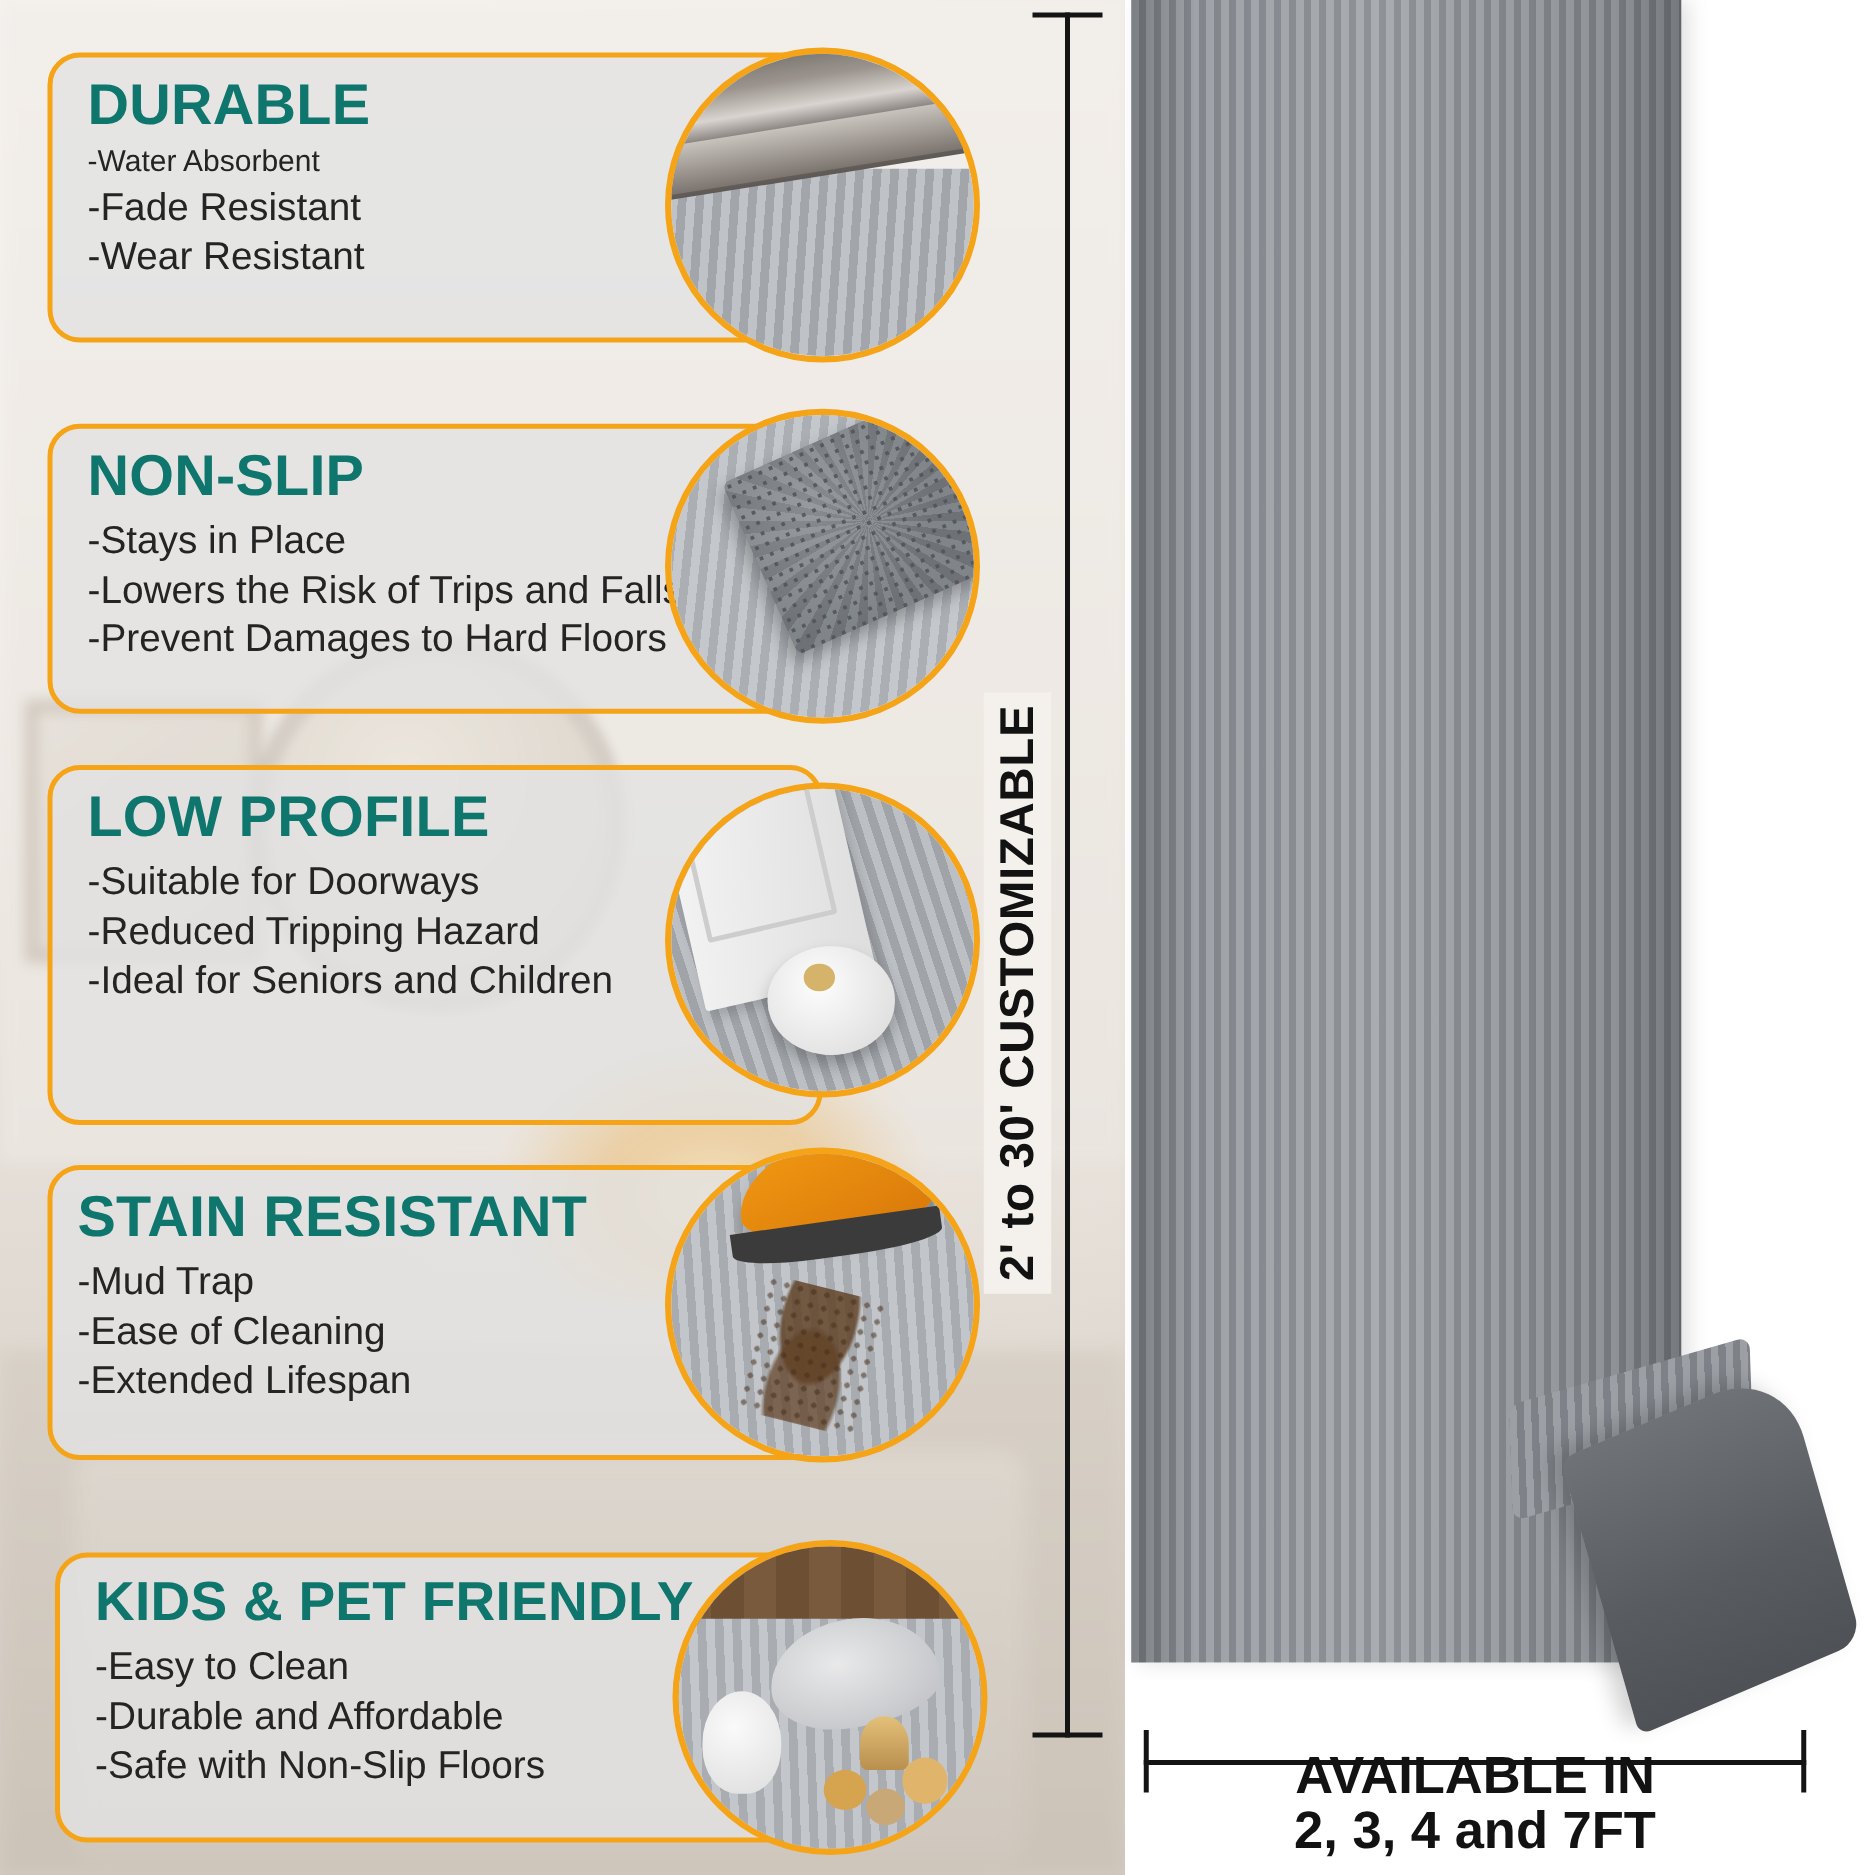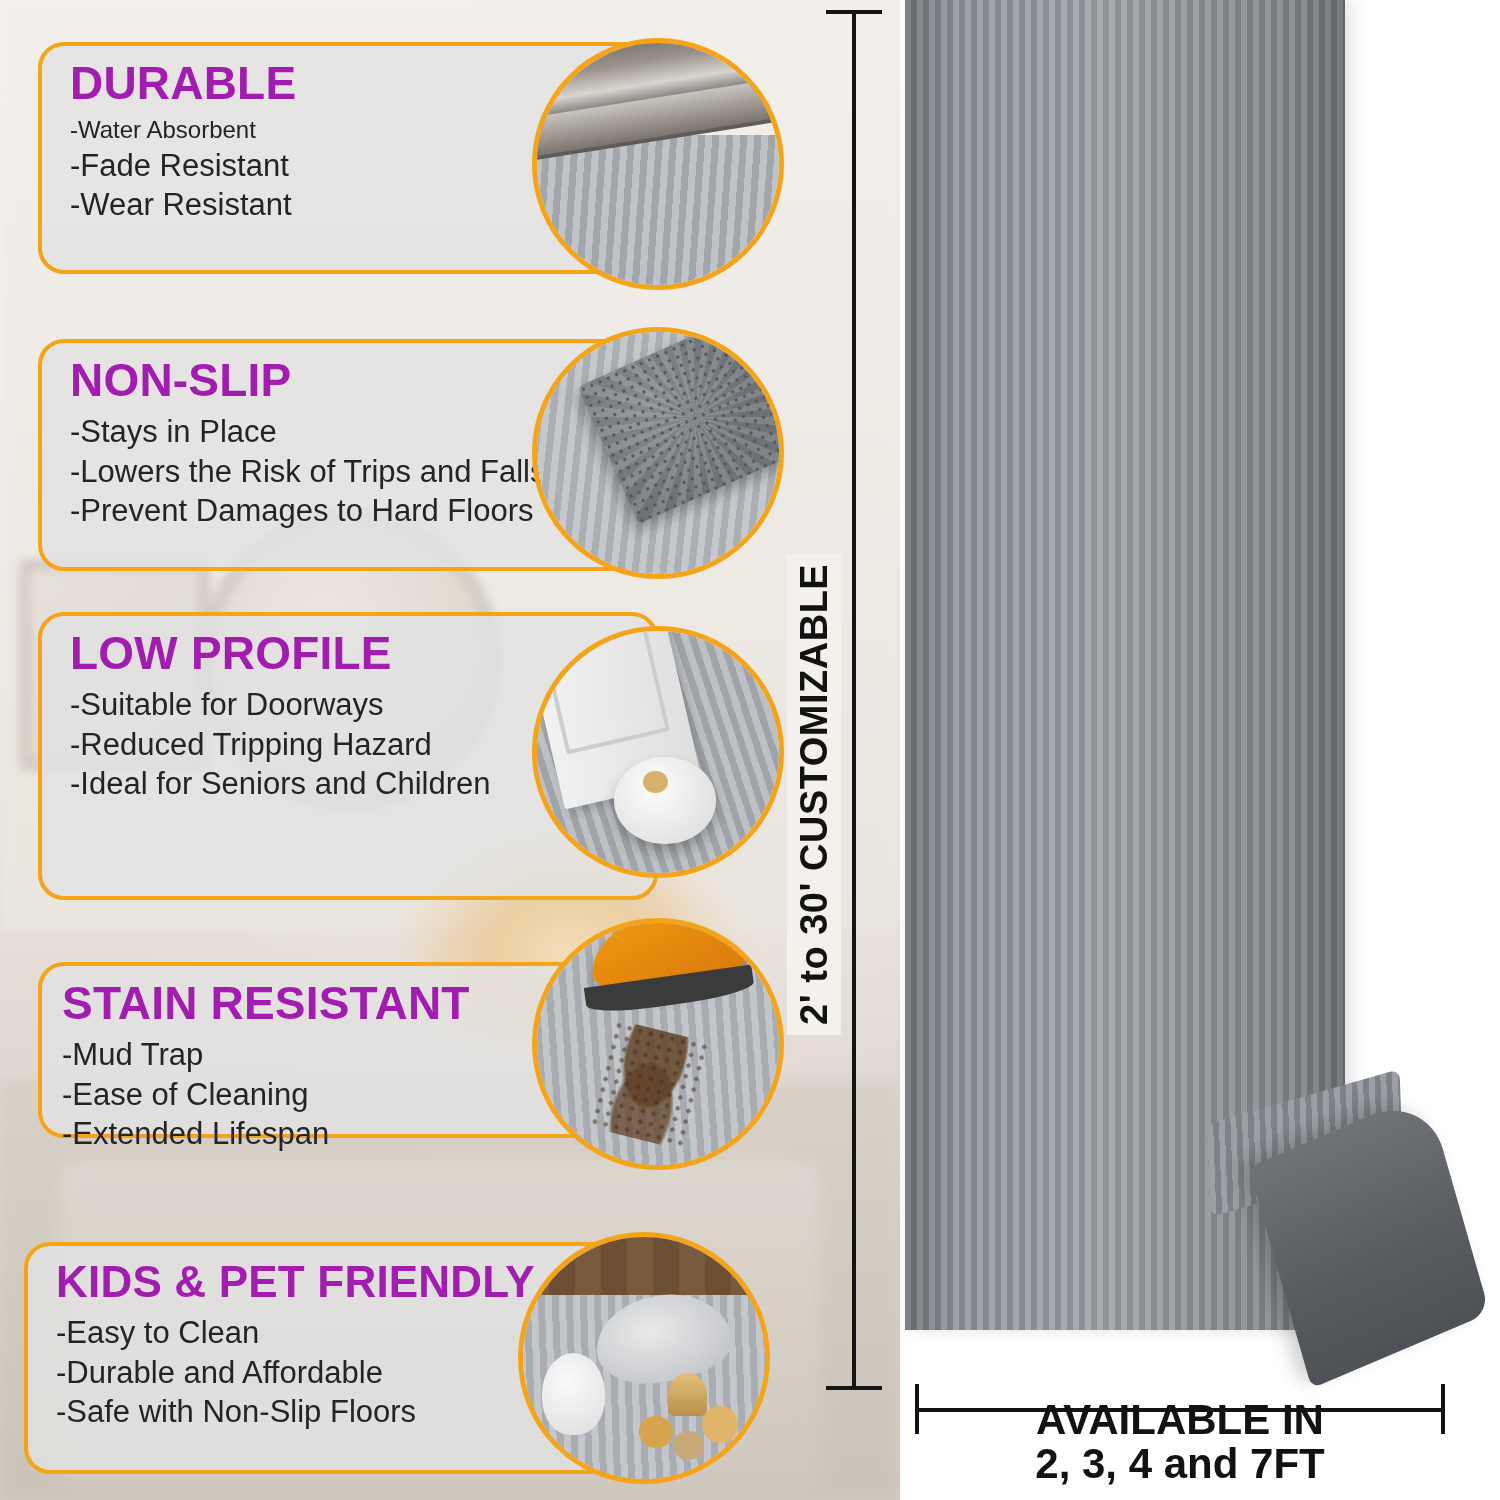--- a/index.html
+++ b/index.html
@@ -59,21 +59,21 @@
     background:rgba(226,226,226,.80);
     border:4px solid #F5A317;
     border-radius:26px;
     padding:14px 26px 18px 28px;
     box-sizing:border-box;
     position:relative;
     z-index:2;
   }
   .ftitle{
     font-weight:bold;
-    color:#a21caf;
+    color:#0f766e;
     letter-spacing:.2px;
     line-height:1.02;
     margin:0 0 8px 0;
     white-space:nowrap;
   }
   .fline{
     color:#242424;
     line-height:1.28;
     margin:0;
     white-space:nowrap;
@@ -307,35 +307,35 @@
     <div class="ribbed diag"></div>
     <div class="door">
         <div class="doorpanel"></div>
       </div>
     <div class="vac"></div>
     <div class="vacbtn"></div>
   </div>
 </div>
 
 <div class="feature" style="left:38px;top:930px;width:750px;height:240px;">
-  <div class="fbox" style="width:620px;height:176px;padding-left:20px;">
+  <div class="fbox" style="width:620px;height:236px;padding-left:20px;">
     <div class="ftitle" style="font-size:46px;">STAIN RESISTANT</div>
     <div class="fline" style="font-size:31px;">-Mud Trap</div>
     <div class="fline" style="font-size:31px;">-Ease of Cleaning</div>
     <div class="fline" style="font-size:31px;">-Extended Lifespan</div>
   </div>
   <div class="circle" id="c4" style="left:494px;top:-12px;width:252px;height:252px;">
     <div class="ribbed flat"></div>
     <div class="print"></div>
     <div class="shoe"></div>
     <div class="sole"></div>
   </div>
 </div>
 
-<div class="feature" style="left:24px;top:1238px;width:750px;height:240px;">
+<div class="feature" style="left:44px;top:1238px;width:750px;height:240px;">
   <div class="fbox" style="width:620px;height:232px;">
     <div class="ftitle" style="font-size:44px;">KIDS &amp; PET FRIENDLY</div>
     <div class="fline" style="font-size:31px;">-Easy to Clean</div>
     <div class="fline" style="font-size:31px;">-Durable and Affordable</div>
     <div class="fline" style="font-size:31px;">-Safe with Non-Slip Floors</div>
   </div>
   <div class="circle" id="c5" style="left:494px;top:-6px;width:252px;height:252px;">
     <div class="wood"></div>
     <div class="matt"></div>
     <div class="cat"></div>

